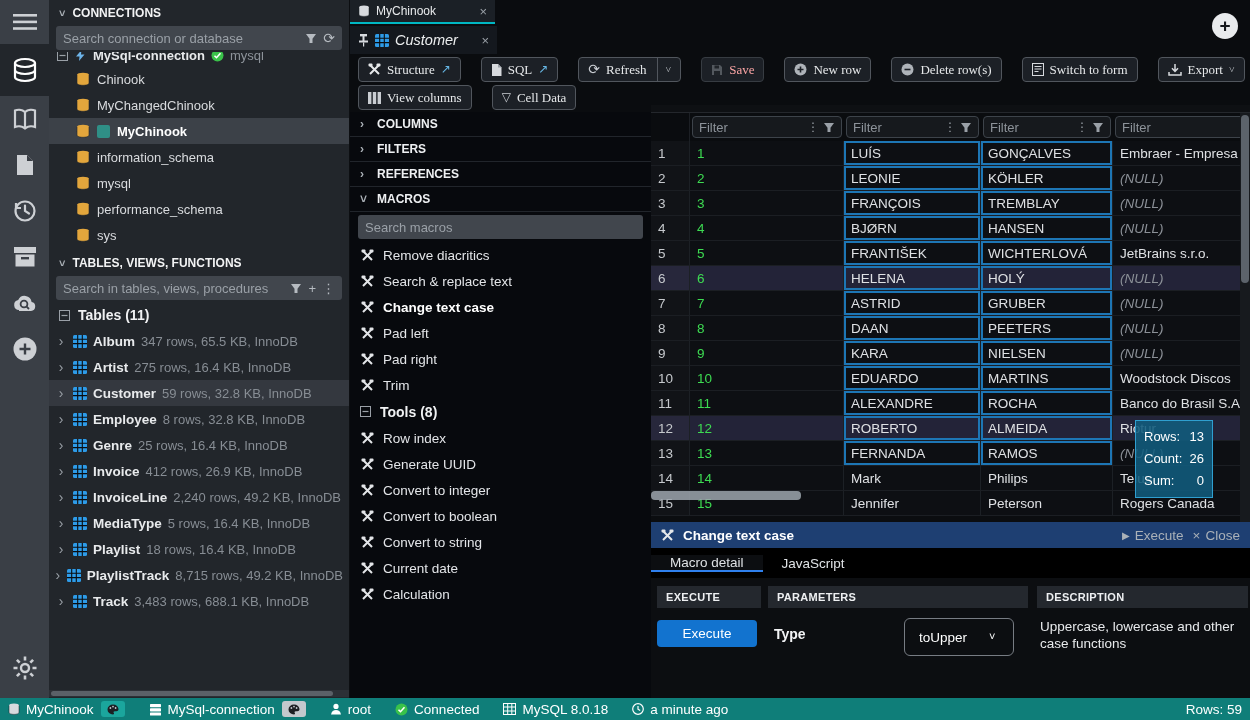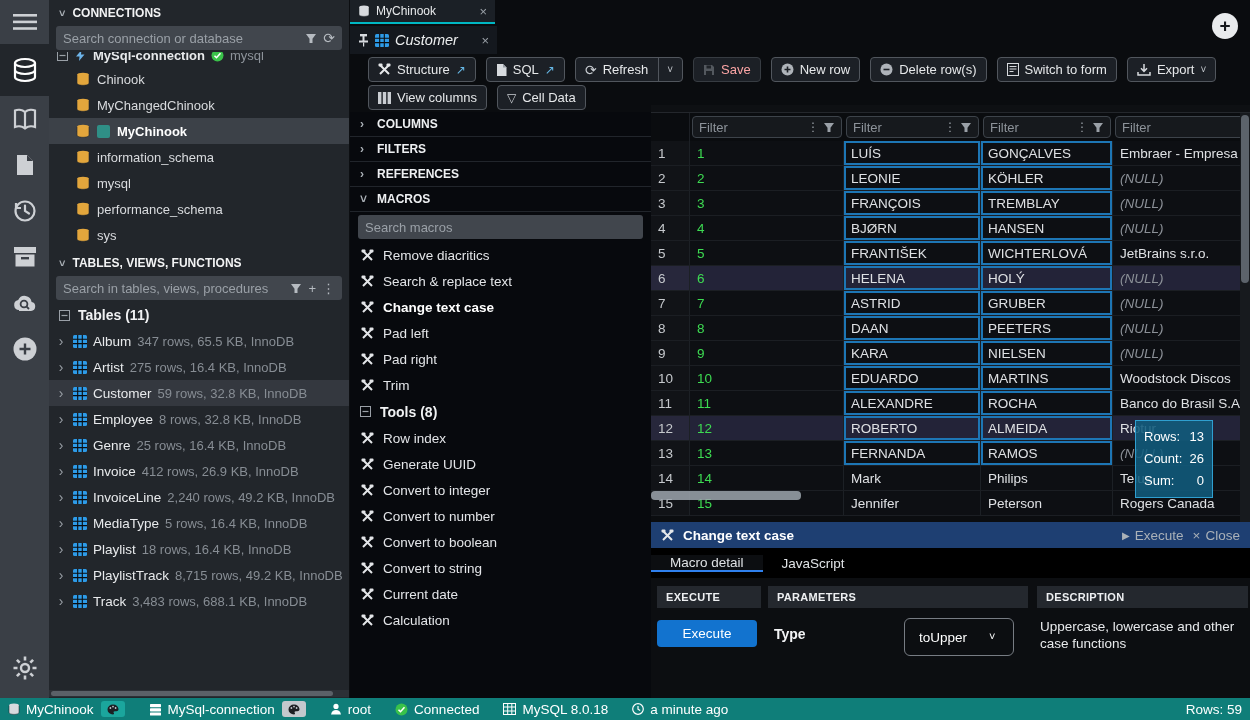--- a/index.html
+++ b/index.html
@@ -38,38 +38,38 @@
   .conn-row .engine { color:#8d939a; font-weight:normal; }
   .db-row { height:26px; display:flex; align-items:center; gap:7px; padding:0 8px 0 27px;
             white-space:nowrap; color:#d9dbde; }
   .db-row.selected { background:#3c4148; font-weight:bold; color:#fff; }
   .db-chip { width:13px; height:13px; background:#2f8f86; border-radius:2px; }
   .tree-group { height:26px; display:flex; align-items:center; gap:8px; padding:0 10px;
                 font-weight:bold; font-size:14px; color:#f0f1f3; }
   .tbl-row { height:26px; display:flex; align-items:center; gap:6px; padding:0 6px; white-space:nowrap; overflow:hidden; }
   .tbl-row.selected { background:#34383f; }
   .tbl-row .chev { color:#9aa0a7; font-size:14px; width:12px; text-align:center; }
-  .tbl-row .tname { color:#e8eaec; font-size:13.5px; }
+  .tbl-row .tname { color:#e8eaec; font-size:13.5px;font-weight:bold; }
   .tbl-row .tmeta { color:#878d94; font-size:13px; }
   #left-hscroll { position:absolute; left:0; bottom:1px; width:300px; height:7px; background:#2c3036; }
   #left-hscroll .thumb { position:absolute; left:2px; top:1px; width:282px; height:5px; background:#5b6168; border-radius:3px; }
 
   
   #header-zone { position:absolute; left:350px; top:0; right:0; height:112px; background:#0a0c0f; }
   #tab-group { position:absolute; left:0; top:0; width:145px; height:24px; background:#1b2026;
                border-bottom:2px solid #00b7c3; display:flex; align-items:center; gap:6px; padding:0 8px; }
   #tab-group .tlabel { font-size:12px; color:#e8eaec; flex:1; }
   #tab-table { position:absolute; left:0; top:26px; width:147px; height:28px; background:#14181e;
                display:flex; align-items:center; gap:6px; padding:0 8px; }
   #tab-table .tlabel { font-style:italic; font-size:14.5px; color:#eceeef; flex:1; }
   .tab-x { color:#9aa0a7; font-size:13px; }
   #add-tab { position:absolute; right:12px; top:13px; width:26px; height:26px; border-radius:50%;
              background:#e9ebed; color:#15181c; font-size:19px; font-weight:bold;
              display:flex; align-items:center; justify-content:center; }
-  .toolbar { position:absolute; left:18px; display:flex; gap:10px; }
+  .toolbar { position:absolute; left:8px; display:flex; gap:20px;font-family:Liberation Serif, serif; }
   #toolbar1 { top:57px; } #toolbar2 { top:85px; }
   .tbtn { display:flex; align-items:center; gap:6px; height:25px; padding:0 9px;
           background:#1c2026; border:1px solid #51565d; border-radius:4px; color:#e6e8ea; font-size:13px; white-space:nowrap; }
   .tbtn .up { color:#66b6e4; font-size:12px; }
   .tbtn.disabled { color:#fca5a5; border-color:#373c42; }
   .tbtn.disabled .ico { opacity:.5; }
   .tbtn .divider { width:1px; align-self:stretch; background:#51565d; margin:0 2px 0 4px; }
   .tbtn .caret { font-size:10px; color:#c2c6cb; }
 
   
@@ -722,30 +722,20 @@
           <span>Convert to integer</span>
         </div>
         <div class="macro-row">
           <span class="ico" style="color: rgb(227, 229, 232);">
             <svg width="13" height="13" viewBox="0 0 13 13" fill="none" xmlns="http://www.w3.org/2000/svg">
               <path d="M2 2l9 9M11 2l-9 9" stroke="currentColor" stroke-width="2"></path>
               <rect x="0.5" y="0.5" width="4" height="3" rx="1" fill="currentColor"></rect>
               <rect x="8.5" y="0.5" width="4" height="3" rx="1" fill="currentColor"></rect>
             </svg>
           </span>
-          <span>Convert to number</span>
-        </div>
-        <div class="macro-row">
-          <span class="ico" style="color: rgb(227, 229, 232);">
-            <svg width="13" height="13" viewBox="0 0 13 13" fill="none" xmlns="http://www.w3.org/2000/svg">
-              <path d="M2 2l9 9M11 2l-9 9" stroke="currentColor" stroke-width="2"></path>
-              <rect x="0.5" y="0.5" width="4" height="3" rx="1" fill="currentColor"></rect>
-              <rect x="8.5" y="0.5" width="4" height="3" rx="1" fill="currentColor"></rect>
-            </svg>
-          </span>
           <span>Convert to boolean</span>
         </div>
         <div class="macro-row">
           <span class="ico" style="color: rgb(227, 229, 232);">
             <svg width="13" height="13" viewBox="0 0 13 13" fill="none" xmlns="http://www.w3.org/2000/svg">
               <path d="M2 2l9 9M11 2l-9 9" stroke="currentColor" stroke-width="2"></path>
               <rect x="0.5" y="0.5" width="4" height="3" rx="1" fill="currentColor"></rect>
               <rect x="8.5" y="0.5" width="4" height="3" rx="1" fill="currentColor"></rect>
             </svg>
           </span>

